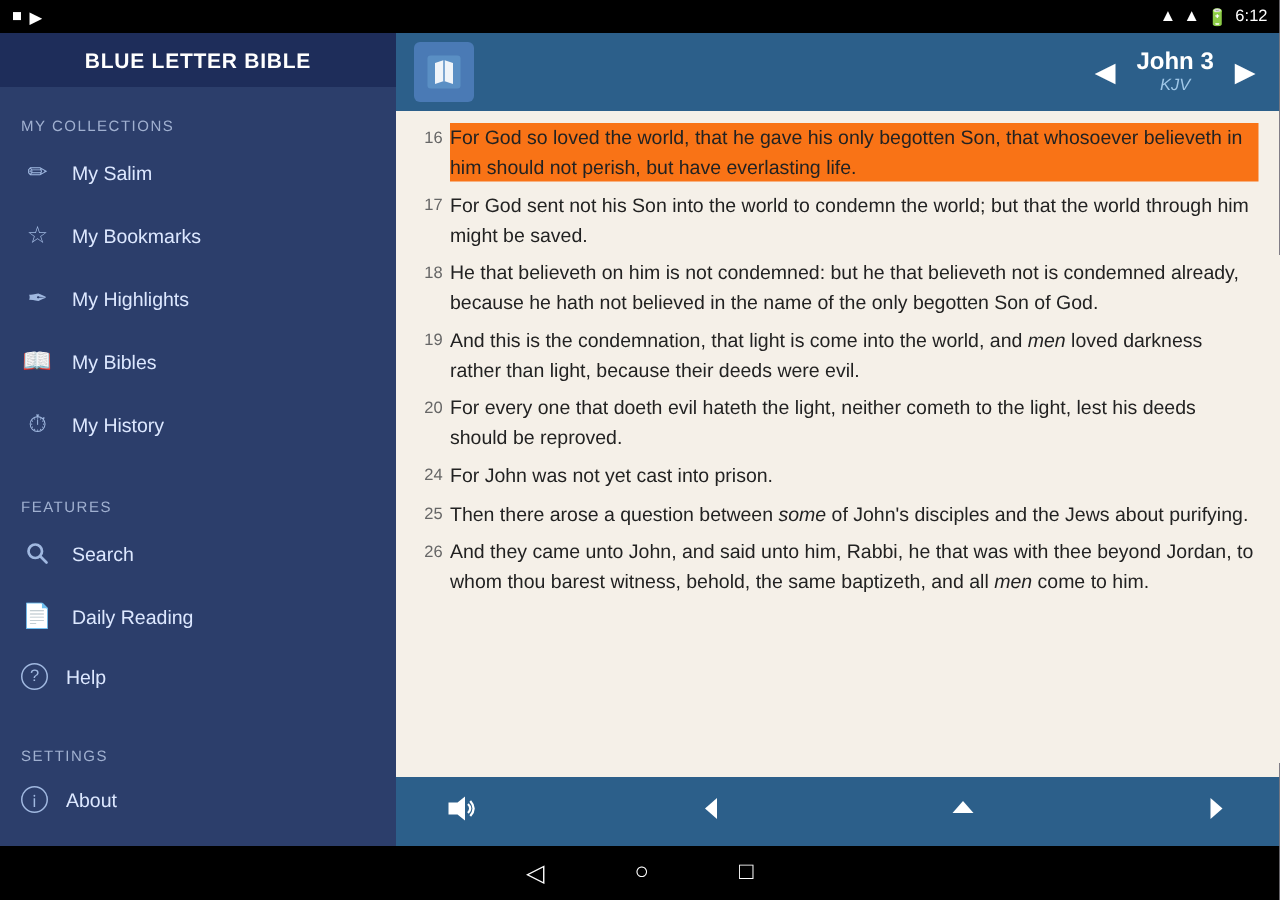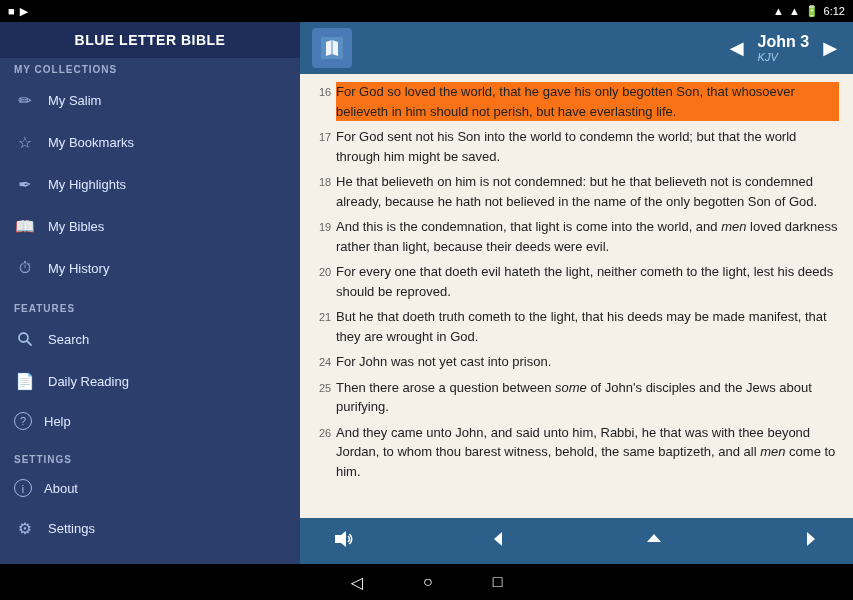--- a/index.html
+++ b/index.html
@@ -21,43 +21,43 @@
 
     
     .main-layout {
       display: flex;
       flex: 1;
       overflow: hidden;
     }
 
     
     .sidebar {
-      width: 300px;
+      width: 264px;
       background: #2c3e6b;
       display: flex;
       flex-direction: column;
       overflow-y: auto;
       flex-shrink: 0;
     }
 
     .app-title {
       background: #1e2d5a;
       padding: 10px 14px;
       color: white;
       font-size: 14px;
       font-weight: bold;
       letter-spacing: 0.5px;
       text-align: center;
     }
 
     .section-label {
-      padding: 6px 14px 4px;
+      padding: 21px 14px 4px;
       color: #a0b0d0;
       font-size: 10px;
-      font-weight: bold;
+      font-weight: normal;
       letter-spacing: 1px;
       text-transform: uppercase;
     }
 
     .sidebar-item {
       display: flex;
       align-items: center;
       padding: 10px 14px;
       color: #dde8ff;
       font-size: 13px;
@@ -113,21 +113,21 @@
       color: white;
       font-size: 20px;
     }
 
     .chapter-nav {
       display: flex;
       align-items: center;
       gap: 10px;
       color: white;
     }
-    .chapter-info { text-align: left; }
+    .chapter-info { text-align: center; }
     .chapter-title { font-size: 16px; font-weight: bold; }
     .chapter-version { font-size: 11px; color: #a0c8e8; font-style: italic; }
 
     .nav-arrow {
       color: white;
       font-size: 18px;
       cursor: pointer;
       padding: 4px;
     }
 
@@ -316,24 +316,20 @@
         </div>
         <div class="verse">
           <span class="verse-num">19</span>
           <span class="verse-text">And this is the condemnation, that light is come into the world, and <span class="italic">men</span> loved darkness rather than light, because their deeds were evil.</span>
         </div>
         <div class="verse">
           <span class="verse-num">20</span>
           <span class="verse-text">For every one that doeth evil hateth the light, neither cometh to the light, lest his deeds should be reproved.</span>
         </div>
         <div class="verse">
-          <span class="verse-num">21</span>
-          <span class="verse-text">But he that doeth truth cometh to the light, that his deeds may be made manifest, that they are wrought in God.</span>
-        </div>
-        <div class="verse">
           <span class="verse-num">24</span>
           <span class="verse-text">For John was not yet cast into prison.</span>
         </div>
         <div class="verse">
           <span class="verse-num">25</span>
           <span class="verse-text">Then there arose a question between <span class="italic">some</span> of John's disciples and the Jews about purifying.</span>
         </div>
         <div class="verse">
           <span class="verse-num">26</span>
           <span class="verse-text">And they came unto John, and said unto him, Rabbi, he that was with thee beyond Jordan, to whom thou barest witness, behold, the same baptizeth, and all <span class="italic">men</span> come to him.</span>

